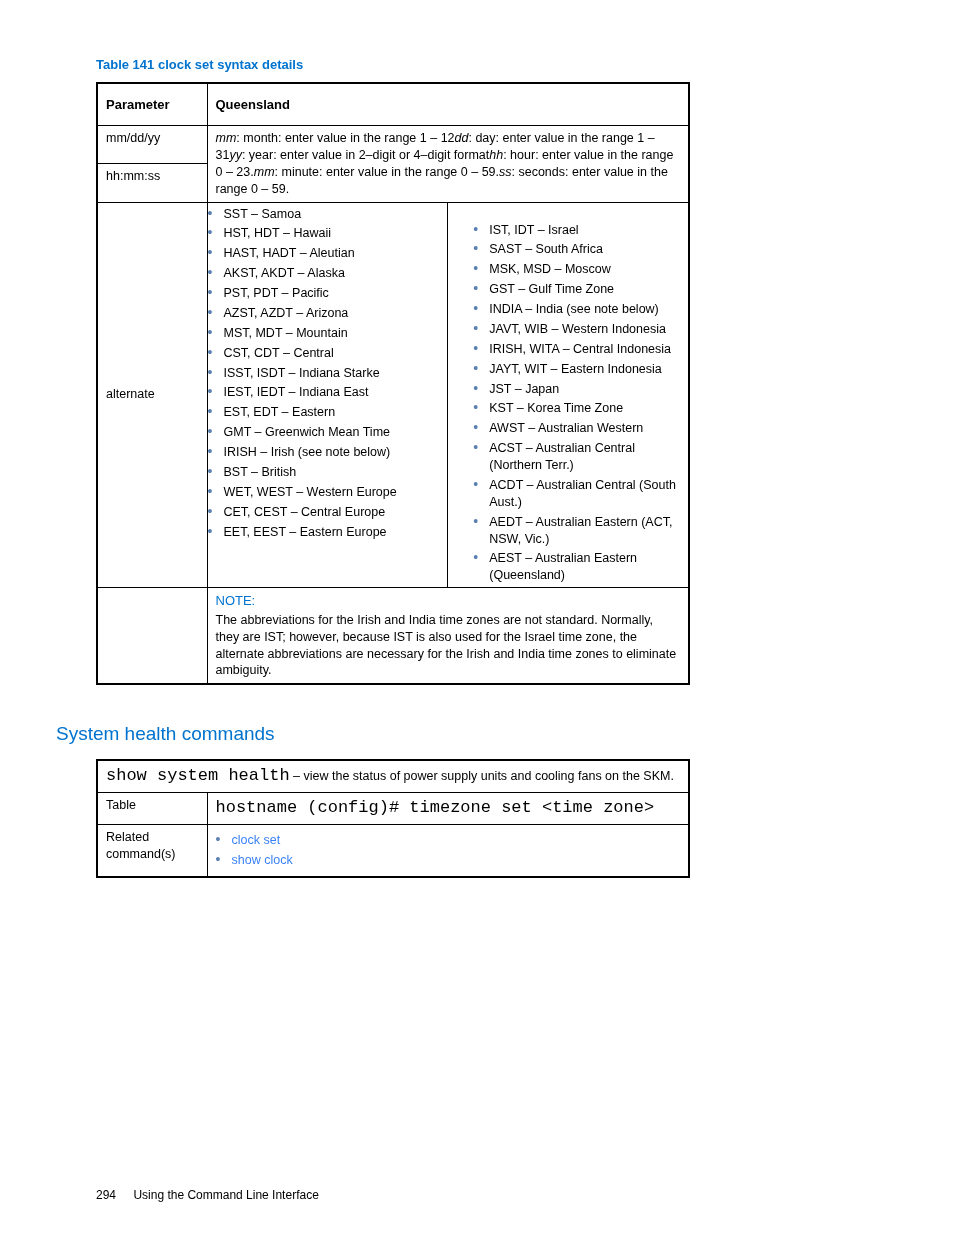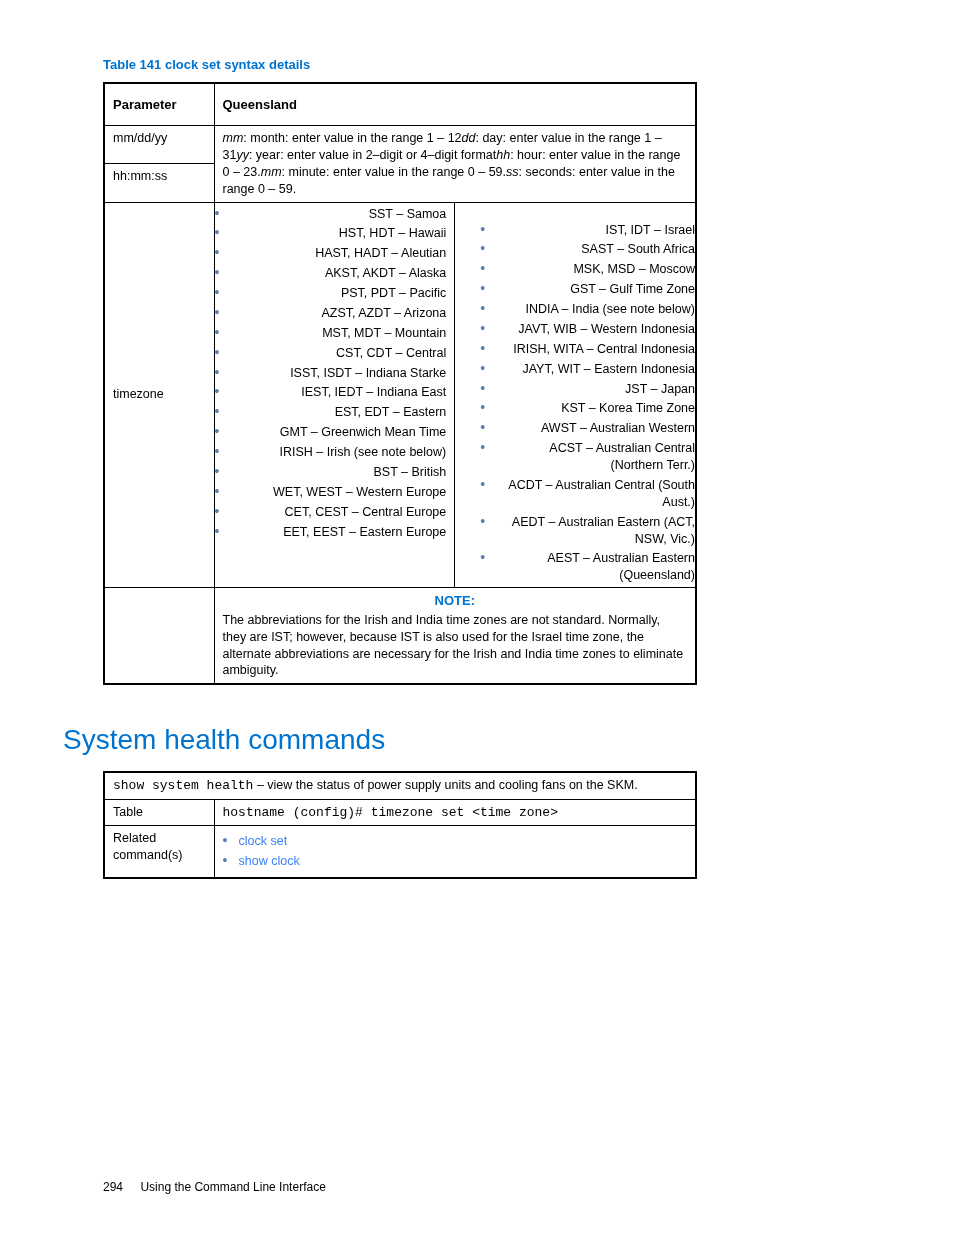--- a/index.html
+++ b/index.html
@@ -8,21 +8,20 @@
     color: #000;
     font-family: Arial, Helvetica, sans-serif;
     font-size: 13px;
     line-height: 1.35;
   }
   .page {
     width: 786px;
     height: 1235px;
     padding: 56px 96px 0 96px;
     position: relative;
-    margin-left: 7px;
   }
   .tbl-title {
     color: #0073cf;
     font-weight: bold;
     font-size: 13px;
   }
   table.main {
     width: 100%;
     border-collapse: collapse;
     border: 2px solid #000;
@@ -43,32 +42,30 @@
     border-right: 1px solid #000;
     border-top: 1px solid #000;
     font-size: 12.5px;
   }
   
   table.main col.param { width: 110px; }
   .italic { font-style: italic; }
   .note-label {
     color: #0073cf;
     font-size: 13px;
-    font-weight: bold;
+    font-weight: normal;
     display: block;
     margin-bottom: 2px;
-    text-align: center;
   }
   .desc-run { }
 
   
   .tz-cols { display: flex; gap: 0; }
   .tz-col {
     flex: 1 1 50%;
-    text-align: right;
   }
   .tz-col.left {
     border-right: 1px solid #000;
     padding-right: 8px;
     margin-right: -1px;
   }
   .tz-col.right {
     padding-left: 26px;
   }
   ul.bul {
@@ -87,48 +84,48 @@
     left: 0;
     top: 0;
     color: #5a7fb0;
     font-size: 14px;
     line-height: 1;
   }
 
   h2.section-title {
     color: #0073cf;
     font-weight: normal;
-    font-size: 28px;
+    font-size: 19px;
     margin-top: 36px;
     margin-left: -40px;
   }
 
   table.cmd {
     width: 100%;
     border-collapse: collapse;
     border: 2px solid #000;
     margin-top: 12px;
   }
   table.cmd td {
     border: 1px solid #000;
     padding: 4px 8px;
     vertical-align: top;
     font-size: 12.5px;
   }
   table.cmd col.param { width: 110px; }
   code, .mono {
     font-family: "Courier New", Courier, monospace;
-    font-size: 13px;
+    font-size: 17px;
   }
   a.link { color: #3b82f6; text-decoration: none; }
 
   .page-footer {
     position: absolute;
     left: 96px;
-    bottom: 40px;
+    bottom: 32px;
     font-size: 12px;
   }
   .page-footer .num { margin-right: 14px; }
   tr.merge-bot td.desc { border-bottom: none; }
   .tz-offset { padding-top: 16px; }
 </style>
 </head>
 <body>
 
 <div class="page">
@@ -153,21 +150,21 @@
           <span class="desc-run">
             <span class="italic">mm</span><span>: month: enter value in the range 1 – 12</span><span class="italic">dd</span><span>: day: enter value in the range 1 – 31</span><span class="italic">yy</span><span>: year: enter value in 2–digit or 4–digit format</span><span class="italic">hh</span><span>: hour: enter value in the range 0 – 23.</span><span class="italic">mm</span><span>: minute: enter value in the range 0 – 59.</span><span class="italic">ss</span><span>: seconds: enter value in the range 0 – 59.</span>
           </span>
         </td>
       </tr>
       <tr>
         <td>hh:mm:ss</td>
       </tr>
 
       <tr>
-        <td style="vertical-align:middle;">timezone</td>
+        <td style="vertical-align:middle;">alternate</td>
         <td style="padding:0;">
           <div class="tz-cols">
             <div class="tz-col left">
               <ul class="bul" id="tz-left">
                   <li>SST – Samoa</li>
                   <li>HST, HDT – Hawaii</li>
                   <li>HAST, HADT – Aleutian</li>
                   <li>AKST, AKDT – Alaska</li>
                   <li>PST, PDT – Pacific</li>
                   <li>AZST, AZDT – Arizona</li>

